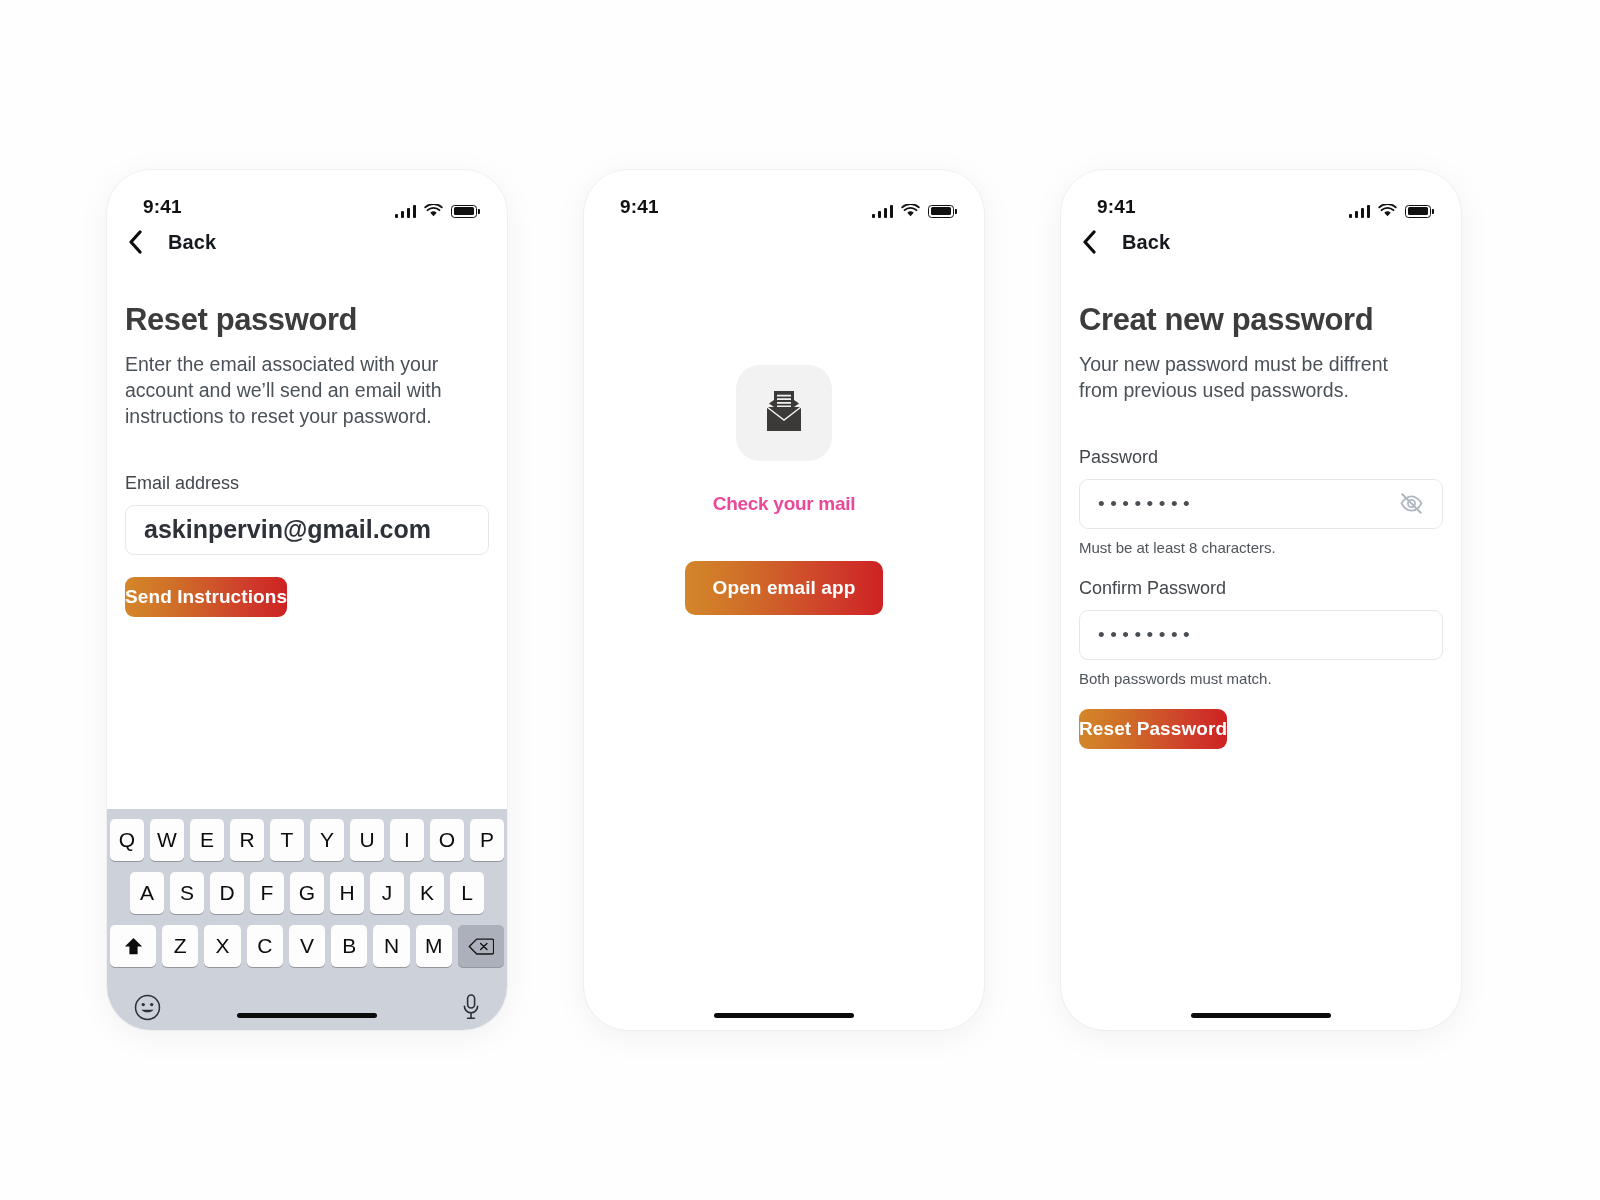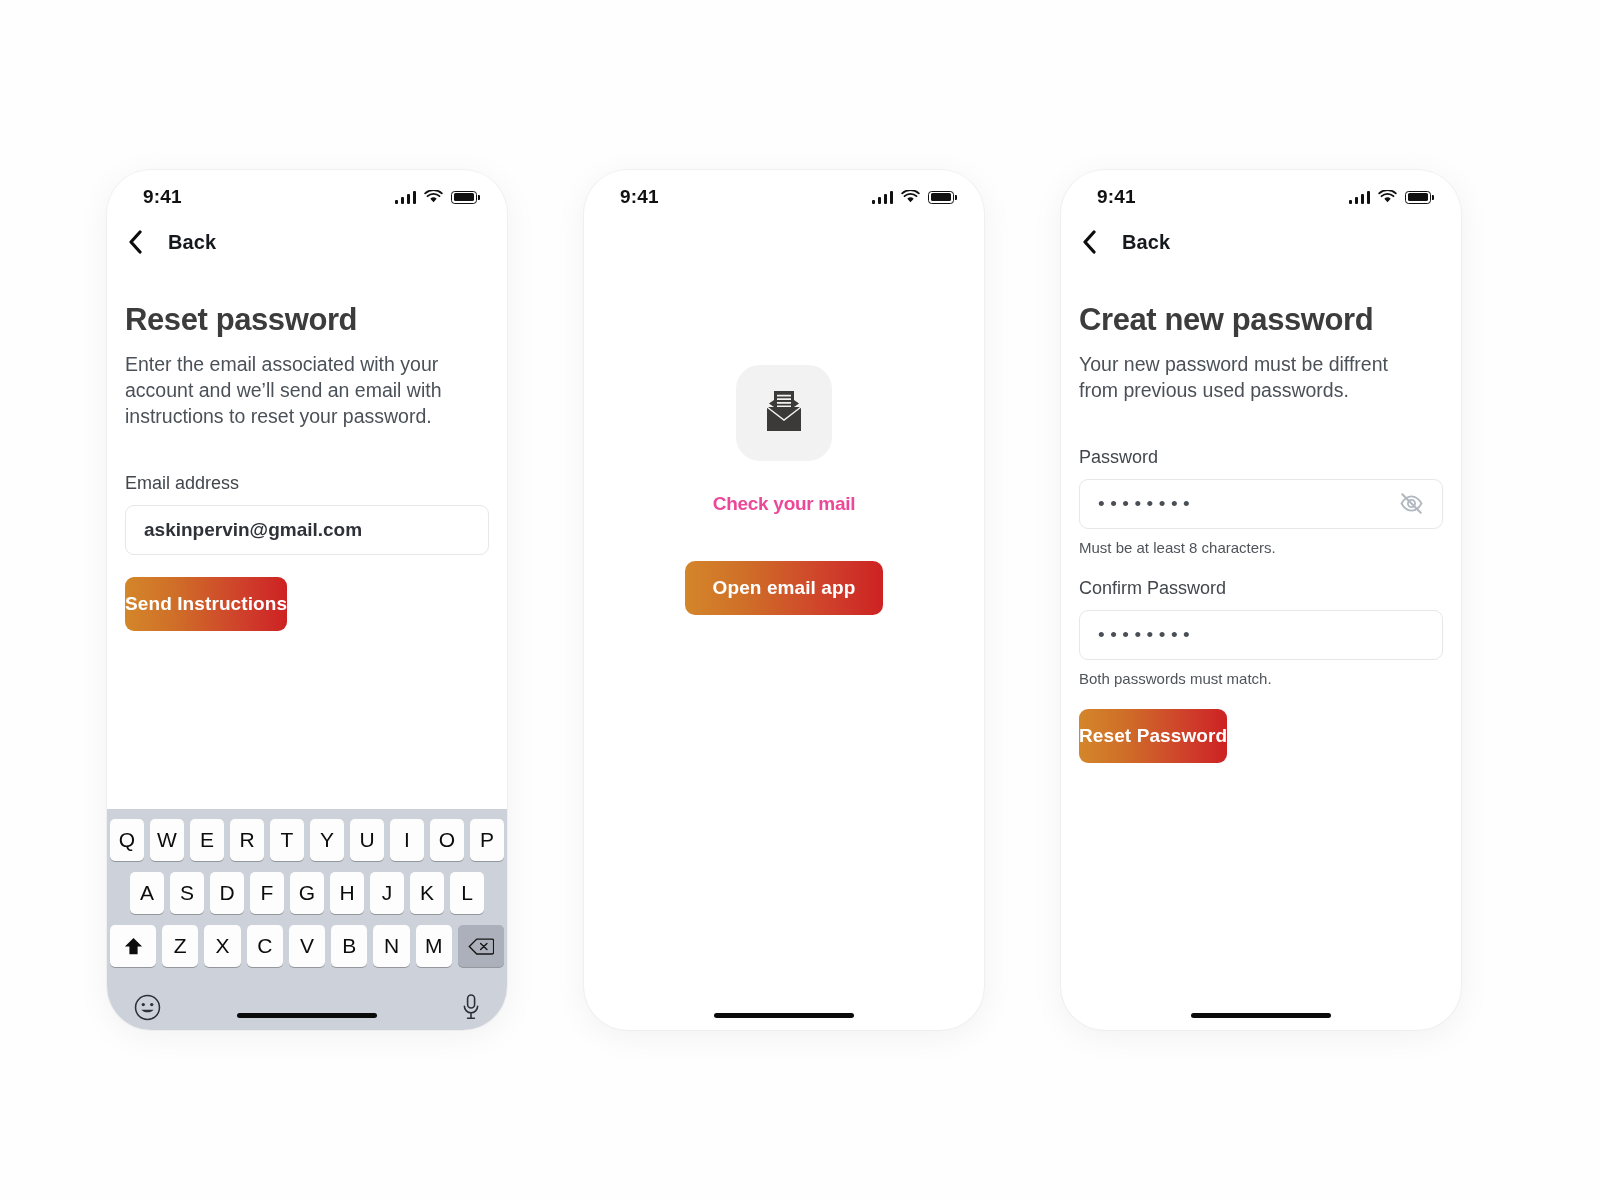--- a/index.html
+++ b/index.html
@@ -24,21 +24,21 @@
     box-shadow: 0 0 0 1px rgba(0,0,0,0.035), 0 6px 34px rgba(0,0,0,0.055);
     overflow: hidden;
   }
   #phone1 { left: 107px; top: 170px; }
   #phone2 { left: 584px; top: 170px; }
   #phone3 { left: 1061px; top: 170px; }
 
   
   .statusbar {
     height: 48px;
-    display: flex; align-items: center; justify-content: space-between;
+    display: flex; align-items: flex-end; justify-content: space-between;
     padding: 6px 30px 0 36px;
     gap: 39px;
   }
   .st-time {
     font-size: 19px; font-weight: bold; color: #111; letter-spacing: .2px;
   }
   .st-icons { display: flex; align-items: center; gap: 8px; }
   .bars { display: flex; align-items: flex-end; gap: 2.5px; height: 13px; }
   .bars i { display:block; width: 3.5px; background: #111; border-radius: 1px; }
   .bars i:nth-child(1){height:4px}.bars i:nth-child(2){height:7px}
@@ -71,31 +71,31 @@
   }
   .fieldlabel {
     font-size: 18px; color: #42474d; padding: 0 18px; margin-top: 43px;
   }
   .input {
     margin: 11px 18px 0 18px; height: 50px;
     border: 1px solid #e6e7e9; border-radius: 9px;
     background: #fff; display: flex; align-items: center;
     padding: 0 18px; cursor: text;
   }
-  .input .val { font-size: 19px; font-weight: bold; color: #2e3238; }
+  .input .val { font-size: 25px; font-weight: bold; color: #2e3238; }
   .input .dots {
     font-size: 19px; color: #4a4f56; letter-spacing: 5.5px;
   }
   .input .eye { margin-left: auto; display:flex; align-items:center; }
   .hint {
     font-size: 15px; color: #4f545b; padding: 0 18px; margin-top: 10px;
   }
 
   .btn {
-    margin: 22px 18px 0 18px; height: 54px;
+    margin: 22px 18px 0 18px; height: 40px;
     border-radius: 9px; border: none; cursor: pointer;
     background: linear-gradient(90deg, #d4862a 0%, #cf6f28 30%, #cf3d2b 75%, #cd2222 100%);
     color: #fff; font-size: 19px; font-weight: bold;
     display: flex; align-items: center; justify-content: center;
     font-family: "Liberation Sans", sans-serif;
     letter-spacing: .1px;
   }
 
   
   .keyboard {

